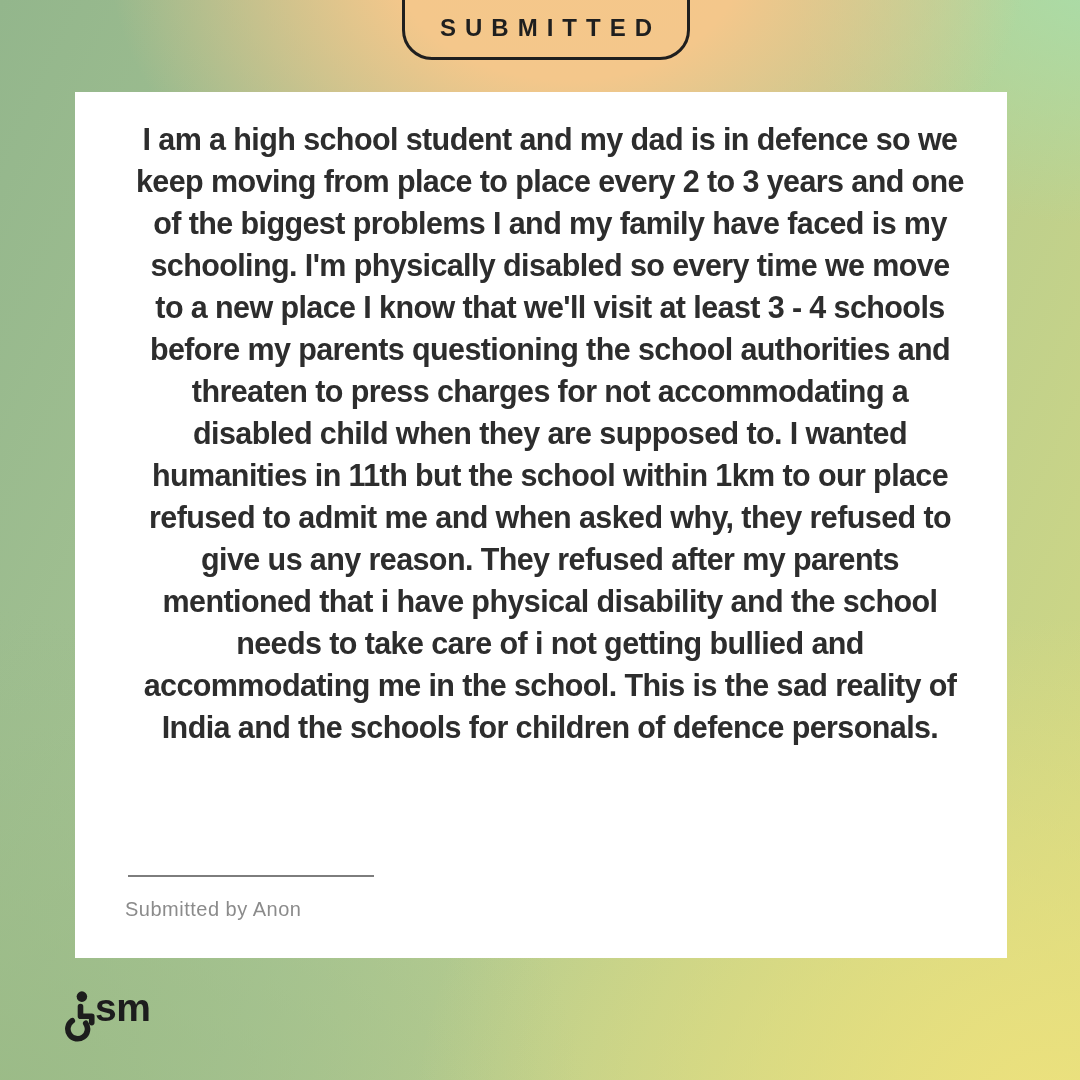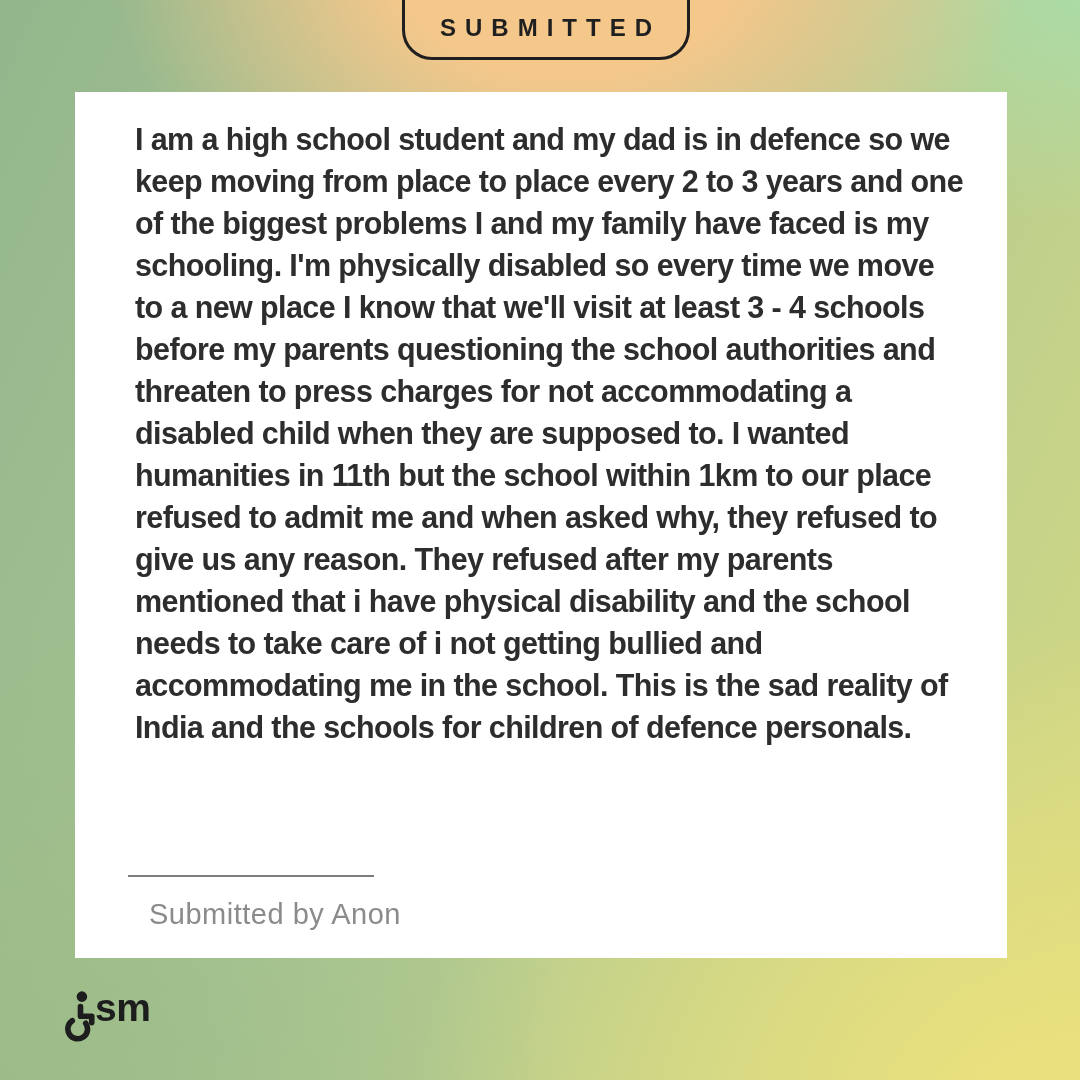--- a/index.html
+++ b/index.html
@@ -59,38 +59,37 @@
   .card-text {
     position: absolute;
     left: 60px;
     right: 42px;
     top: 26px;
     font-size: 30.5px;
     font-weight: bold;
     line-height: 42px;
     letter-spacing: -0.6px;
     color: #2d2d2d;
-    text-align: left;
+    text-align: center;
   }
   .divider {
     position: absolute;
     left: 53px;
     top: 783px;
     width: 246px;
     border-top: 2px solid #7d7d7d;
   }
   .attribution {
     position: absolute;
     left: 50px;
     top: 806px;
-    font-size: 29px;
+    font-size: 20px;
     font-weight: normal;
     letter-spacing: 0.5px;
     color: #8b8b8b;
-    margin-left: 24px;
   }
 
   
   .brand {
     position: absolute;
     left: 66px;
     top: 986px;
     display: flex;
     align-items: baseline;
     font-size: 39px;

